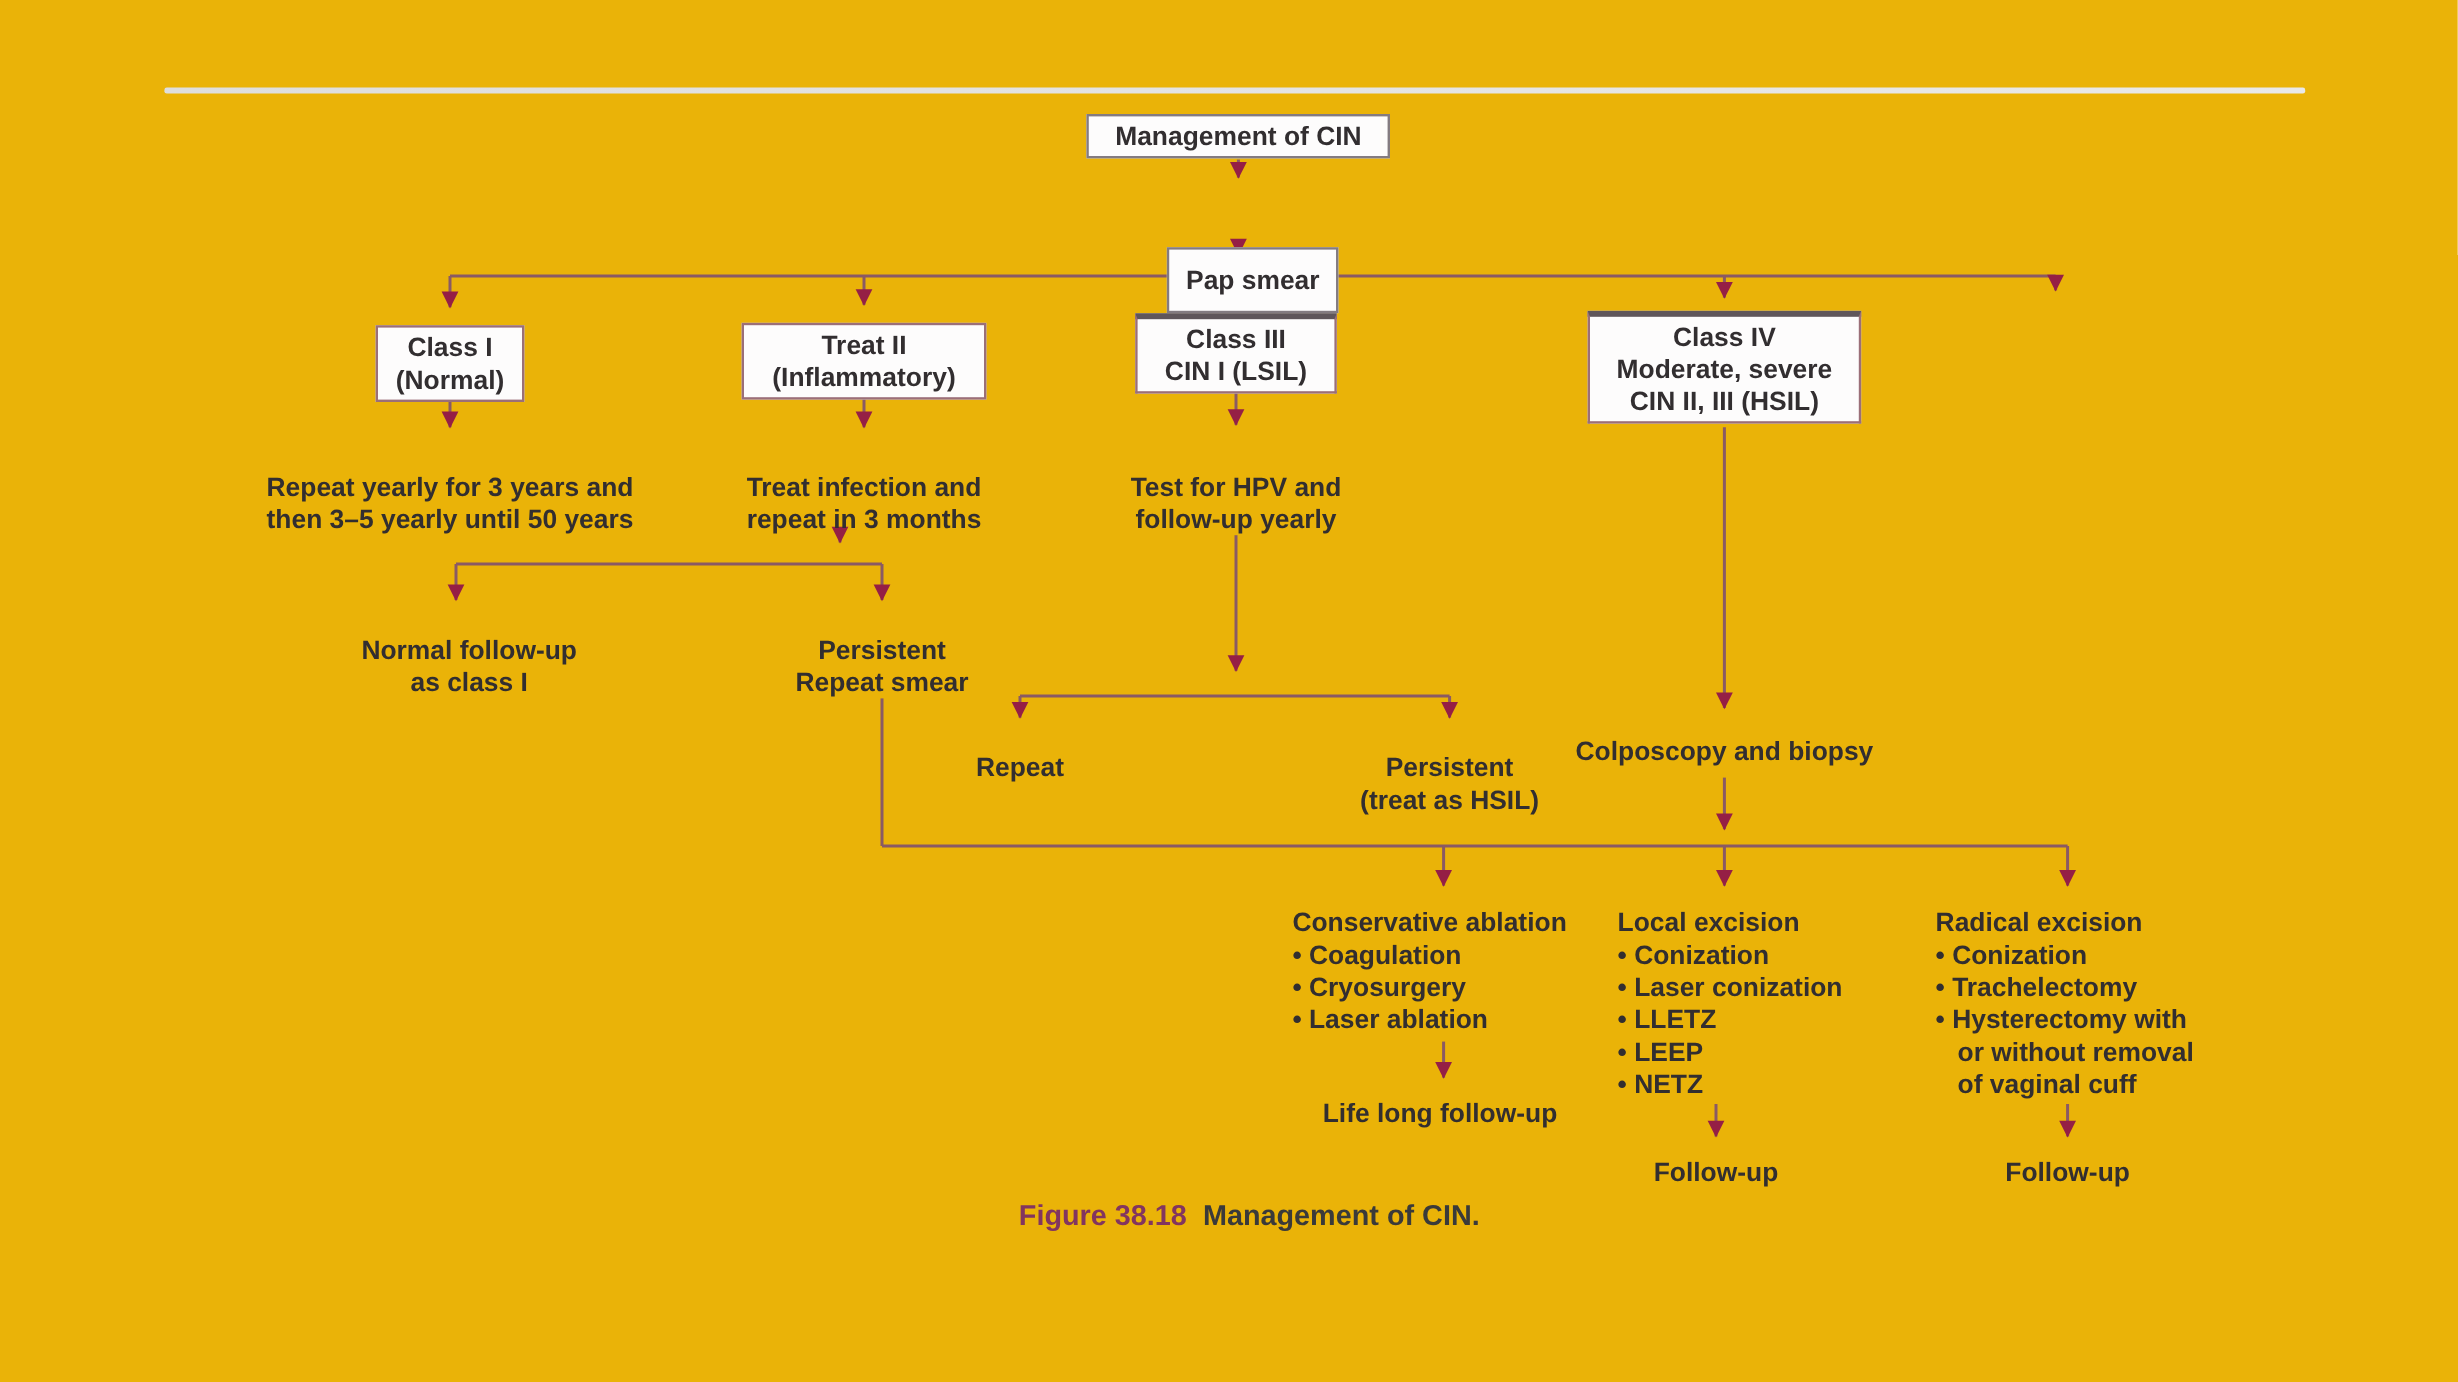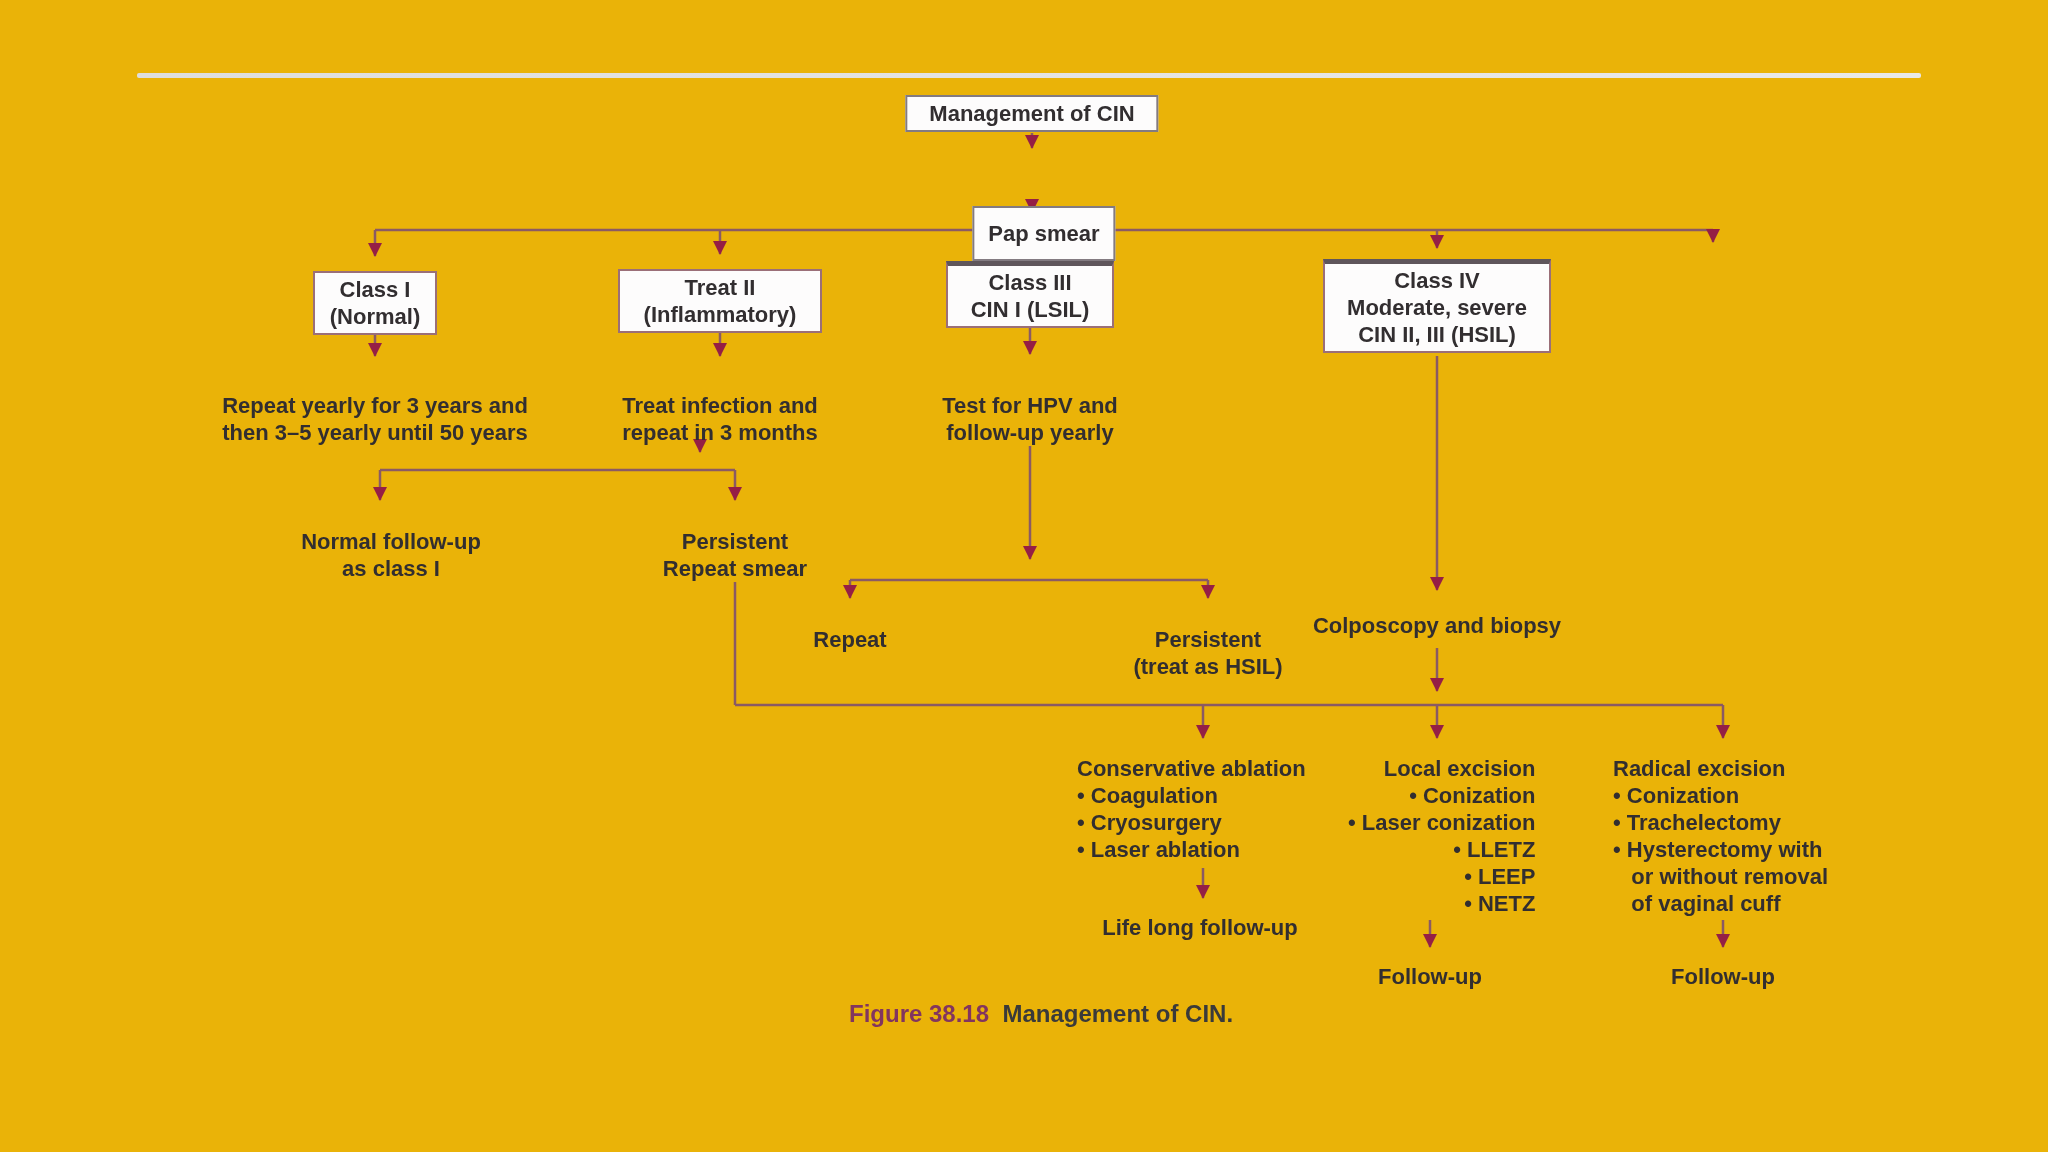--- a/index.html
+++ b/index.html
@@ -103,21 +103,21 @@
   <div class="node" style="left:850px;top:626px;">Repeat</div>
   <div class="node" style="left:1208px;top:626px;">Persistent
 (treat as HSIL)</div>
 
   <div class="node" style="left:1437px;top:612px;">Colposcopy and biopsy</div>
 
   <div class="node left" style="left:1077px;top:755px;">Conservative ablation
 • Coagulation
 • Cryosurgery
 • Laser ablation</div>
-  <div class="node left" style="left:1348px;top:755px;text-align:right;">Local excision
+  <div class="node left" style="left:1348px;top:755px;">Local excision
 • Conization
 • Laser conization
 • LLETZ
 • LEEP
 • NETZ</div>
   <div class="node left" style="left:1613px;top:755px;">Radical excision
 • Conization
 • Trachelectomy
 • Hysterectomy with
    or without removal

